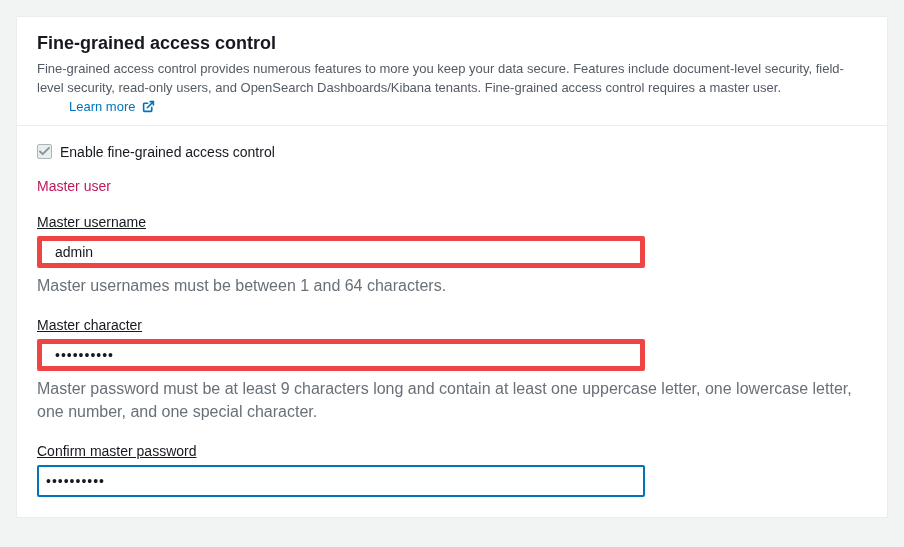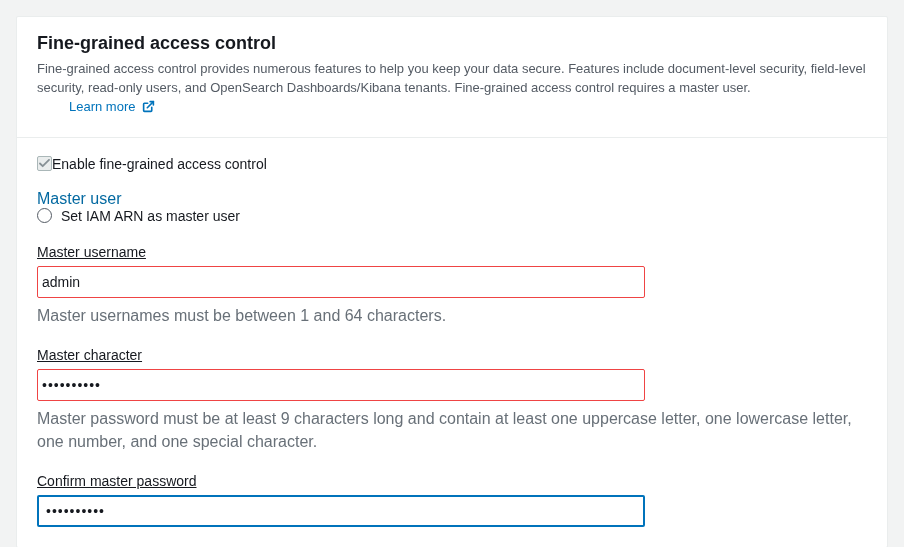--- a/index.html
+++ b/index.html
@@ -13,21 +13,21 @@
       padding: 16px;
       font-size: 14px;
       color: #16191f;
     }
     .panel {
       background: #fff;
       border: 1px solid #eaeded;
       border-radius: 2px;
     }
     .panel-header {
-      padding: 16px 20px 18px 20px;
+      padding: 16px 20px 6px 20px;
       border-bottom: 1px solid #eaeded;
     }
     .panel-title {
       font-size: 18px;
       font-weight: 700;
       color: #16191f;
       margin-bottom: 6px;
     }
     .panel-desc {
       font-size: 13px;
@@ -44,20 +44,21 @@
       display: inline-block;
       vertical-align: -2px;
       margin-left: 3px;
     }
     .panel-body {
       padding: 18px 20px 20px 20px;
     }
     .checkbox-row {
       display: flex;
       align-items: center;
+      gap: 8px;
       margin-bottom: 18px;
     }
     .checkbox-box {
       width: 15px;
       height: 15px;
       border: 1px solid #aab7b8;
       border-radius: 2px;
       background: #eaeded;
       display: flex;
       align-items: center;
@@ -65,23 +66,23 @@
       flex-shrink: 0;
     }
     .checkbox-box svg {
       display: block;
     }
     .checkbox-label, .radio-label {
       font-size: 14px;
       color: #16191f;
     }
     .section-label {
-      font-size: 16px;
-      color: #0369a1;
-      margin-bottom: 0;
+      font-size: 14px;
+      color: #be185d;
+      margin-bottom: 12px;
     }
     .radio-group {
       margin-bottom: 20px;
     }
     .radio-row {
       display: flex;
       align-items: center;
       gap: 9px;
       margin-bottom: 8px;
     }
@@ -114,22 +115,22 @@
       font-size: 14px;
       color: #16191f;
       margin-bottom: 6px;
       display: block;
       text-decoration: underline;
     }
     .text-input {
       width: 608px;
       max-width: 100%;
       height: 32px;
-      padding: 4px 4px;
-      border: 1px solid #ef4444;
+      padding: 4px 13px;
+      border: 5px solid #ef4444;
       border-radius: 2px;
       font-size: 14px;
       font-family: inherit;
       color: #16191f;
       background: #fff;
       outline: none;
     }
     .text-input.focused {
       border: 2px solid #0073bb;
       padding: 3px 7px;
@@ -145,21 +146,21 @@
       line-height: 1.45;
     }
   </style>
 </head>
 <body>
 
 <div class="panel">
   <div class="panel-header">
     <h2 class="panel-title">Fine-grained access control</h2>
     <p class="panel-desc">
-      <span>Fine-grained access control provides numerous features to help you keep your data secure. Features include document-level security, field-level security, read-only users, and OpenSearch Dashboards/Kibana tenants. Fine-grained access control requires a master user.</span>
+      <span>Fine-grained access control provides numerous features to more you keep your data secure. Features include document-level security, field-level security, read-only users, and OpenSearch Dashboards/Kibana tenants. Fine-grained access control requires a master user.</span>
       <a href="#" class="learn-more">
         <span>Learn more</span>
         <span class="ext-icon">
           <svg width="13" height="13" viewBox="0 0 16 16" fill="none">
             <path d="M10 2H14V6" stroke="#0073bb" stroke-width="2" stroke-linecap="round" stroke-linejoin="round"></path>
             <path d="M6.5 9.5L14 2" stroke="#0073bb" stroke-width="2" stroke-linecap="round"></path>
             <path d="M12 9V13C12 13.55 11.55 14 11 14H3C2.45 14 2 13.55 2 13V5C2 4.45 2.45 4 3 4H7" stroke="#0073bb" stroke-width="2" stroke-linecap="round" stroke-linejoin="round"></path>
           </svg>
         </span>
       </a>
@@ -173,24 +174,20 @@
         <svg width="11" height="9" viewBox="0 0 12 10">
           <path d="M1 5 L4 8 L11 1" stroke="#879196" stroke-width="2" fill="none" stroke-linecap="round" stroke-linejoin="round"></path>
         </svg>
       </span>
       <span class="checkbox-label">Enable fine-grained access control</span>
     </div>
 
     <div class="section-label">Master user</div>
 
     <div class="radio-group">
-      <div class="radio-row">
-        <span class="radio-outer"></span>
-        <span class="radio-label">Set IAM ARN as master user</span>
-      </div>
     </div>
 
     <div class="field-group">
       <label class="field-label">Master username</label>
       <input type="text" class="text-input" value="admin" style="">
       <div class="field-hint">Master usernames must be between 1 and 64 characters.</div>
     </div>
 
     <div class="field-group">
       <label class="field-label">Master character</label>

